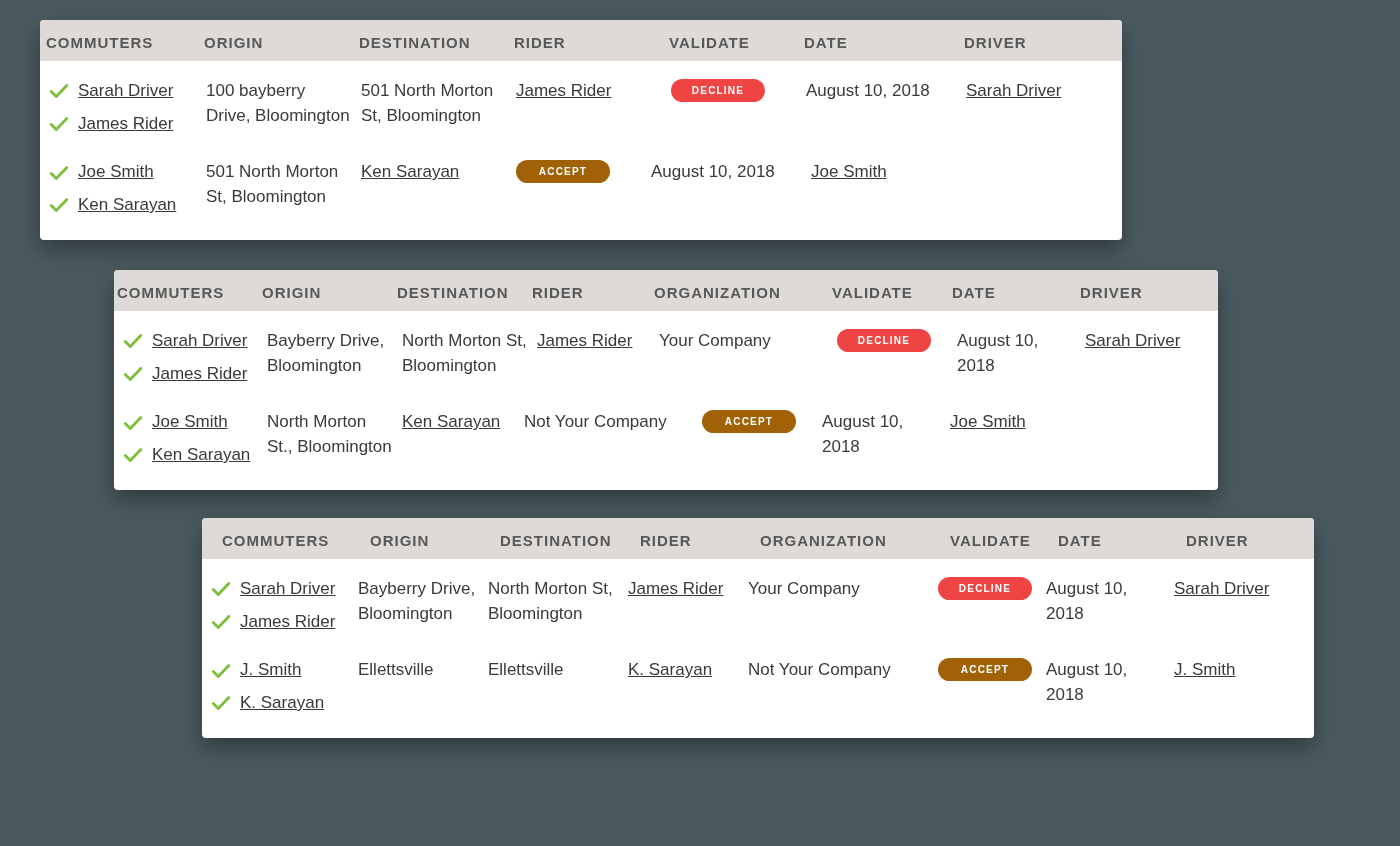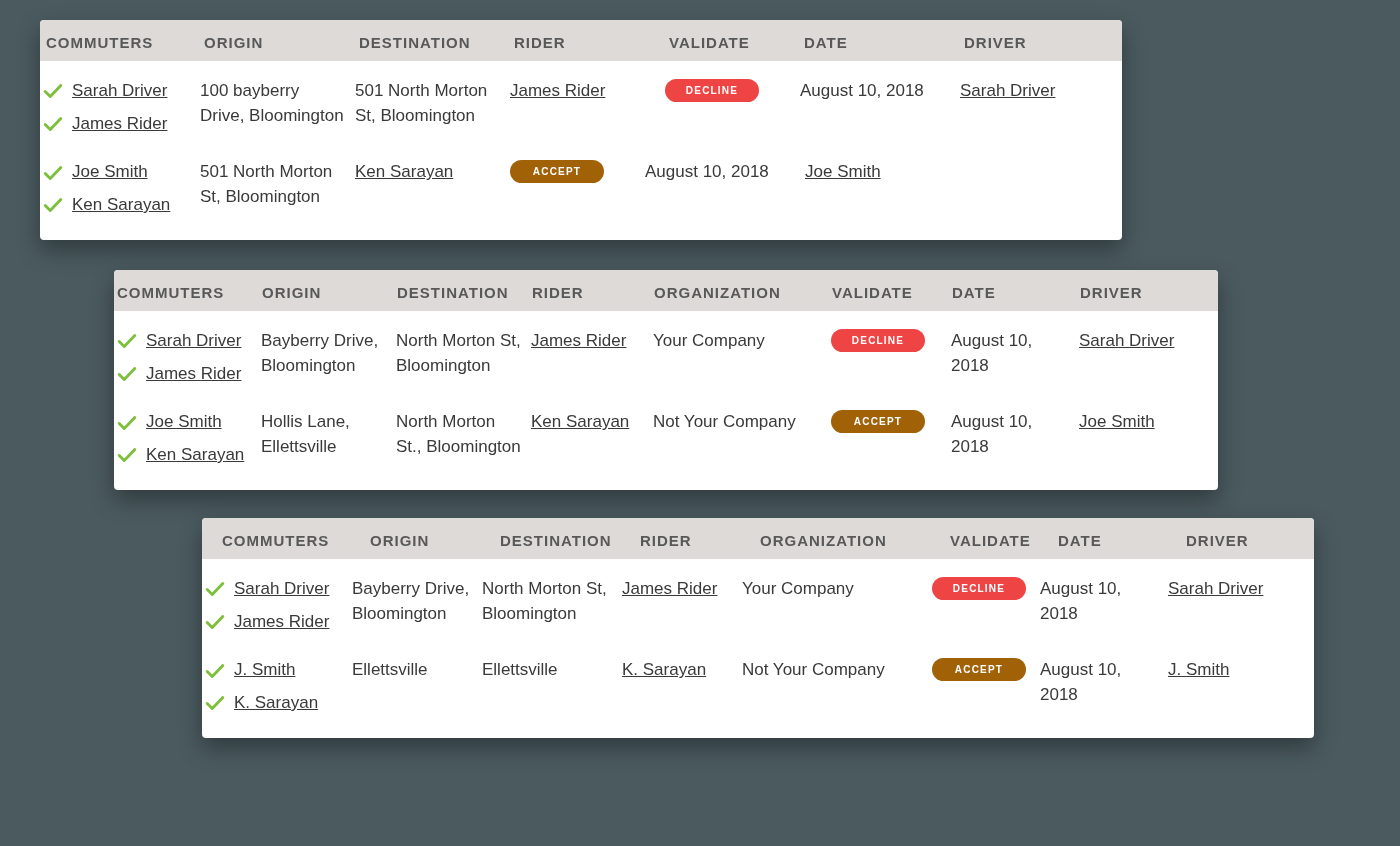--- a/index.html
+++ b/index.html
@@ -16,21 +16,21 @@
     border-radius: 4px;
     box-shadow: 0 10px 22px rgba(0,0,0,0.35);
     overflow: hidden;
   }
   .thead {
     background: #dddad7;
     padding: 14px 18px 10px;
     justify-content: flex-end;
   }
   .row {
-    padding: 18px 2px 6px;
+    padding: 18px 8px 6px;
     display: flex;
     align-items: flex-start;
   }
   .thead .col, .row .col {
     padding-right: 10px;
   }
   .col { flex: 0 0 auto; }
   .th {
     font-weight: 700;
     font-size: 15px;
@@ -217,21 +217,20 @@
             <div class="commuter-item">
               <span class="check">
                 <svg viewBox="0 0 24 24" fill="none" stroke="#7fbf3e" stroke-width="3.2" stroke-linecap="round" stroke-linejoin="round">
                   <polyline points="3.5 12.5 9 18 20.5 6"></polyline>
                 </svg>
               </span>
               <span class="cell-text link">Ken Sarayan</span>
             </div>
           </div>
         </div>
-        <div class="col w2 cell-text">Hollis Lane, Ellettsville</div>
         <div class="col w3 cell-text">North Morton St., Bloomington</div>
         <div class="col w4 cell-text"><span class="link">Ken Sarayan</span></div>
         <div class="col w5 cell-text">Not Your Company</div>
         <div class="col w6"><span class="pill accept">ACCEPT</span></div>
         <div class="col w7 cell-text">August 10, 2018</div>
         <div class="col w8 cell-text"><span class="link">Joe Smith</span></div>
       </div>
     </div>
 </div>
 

